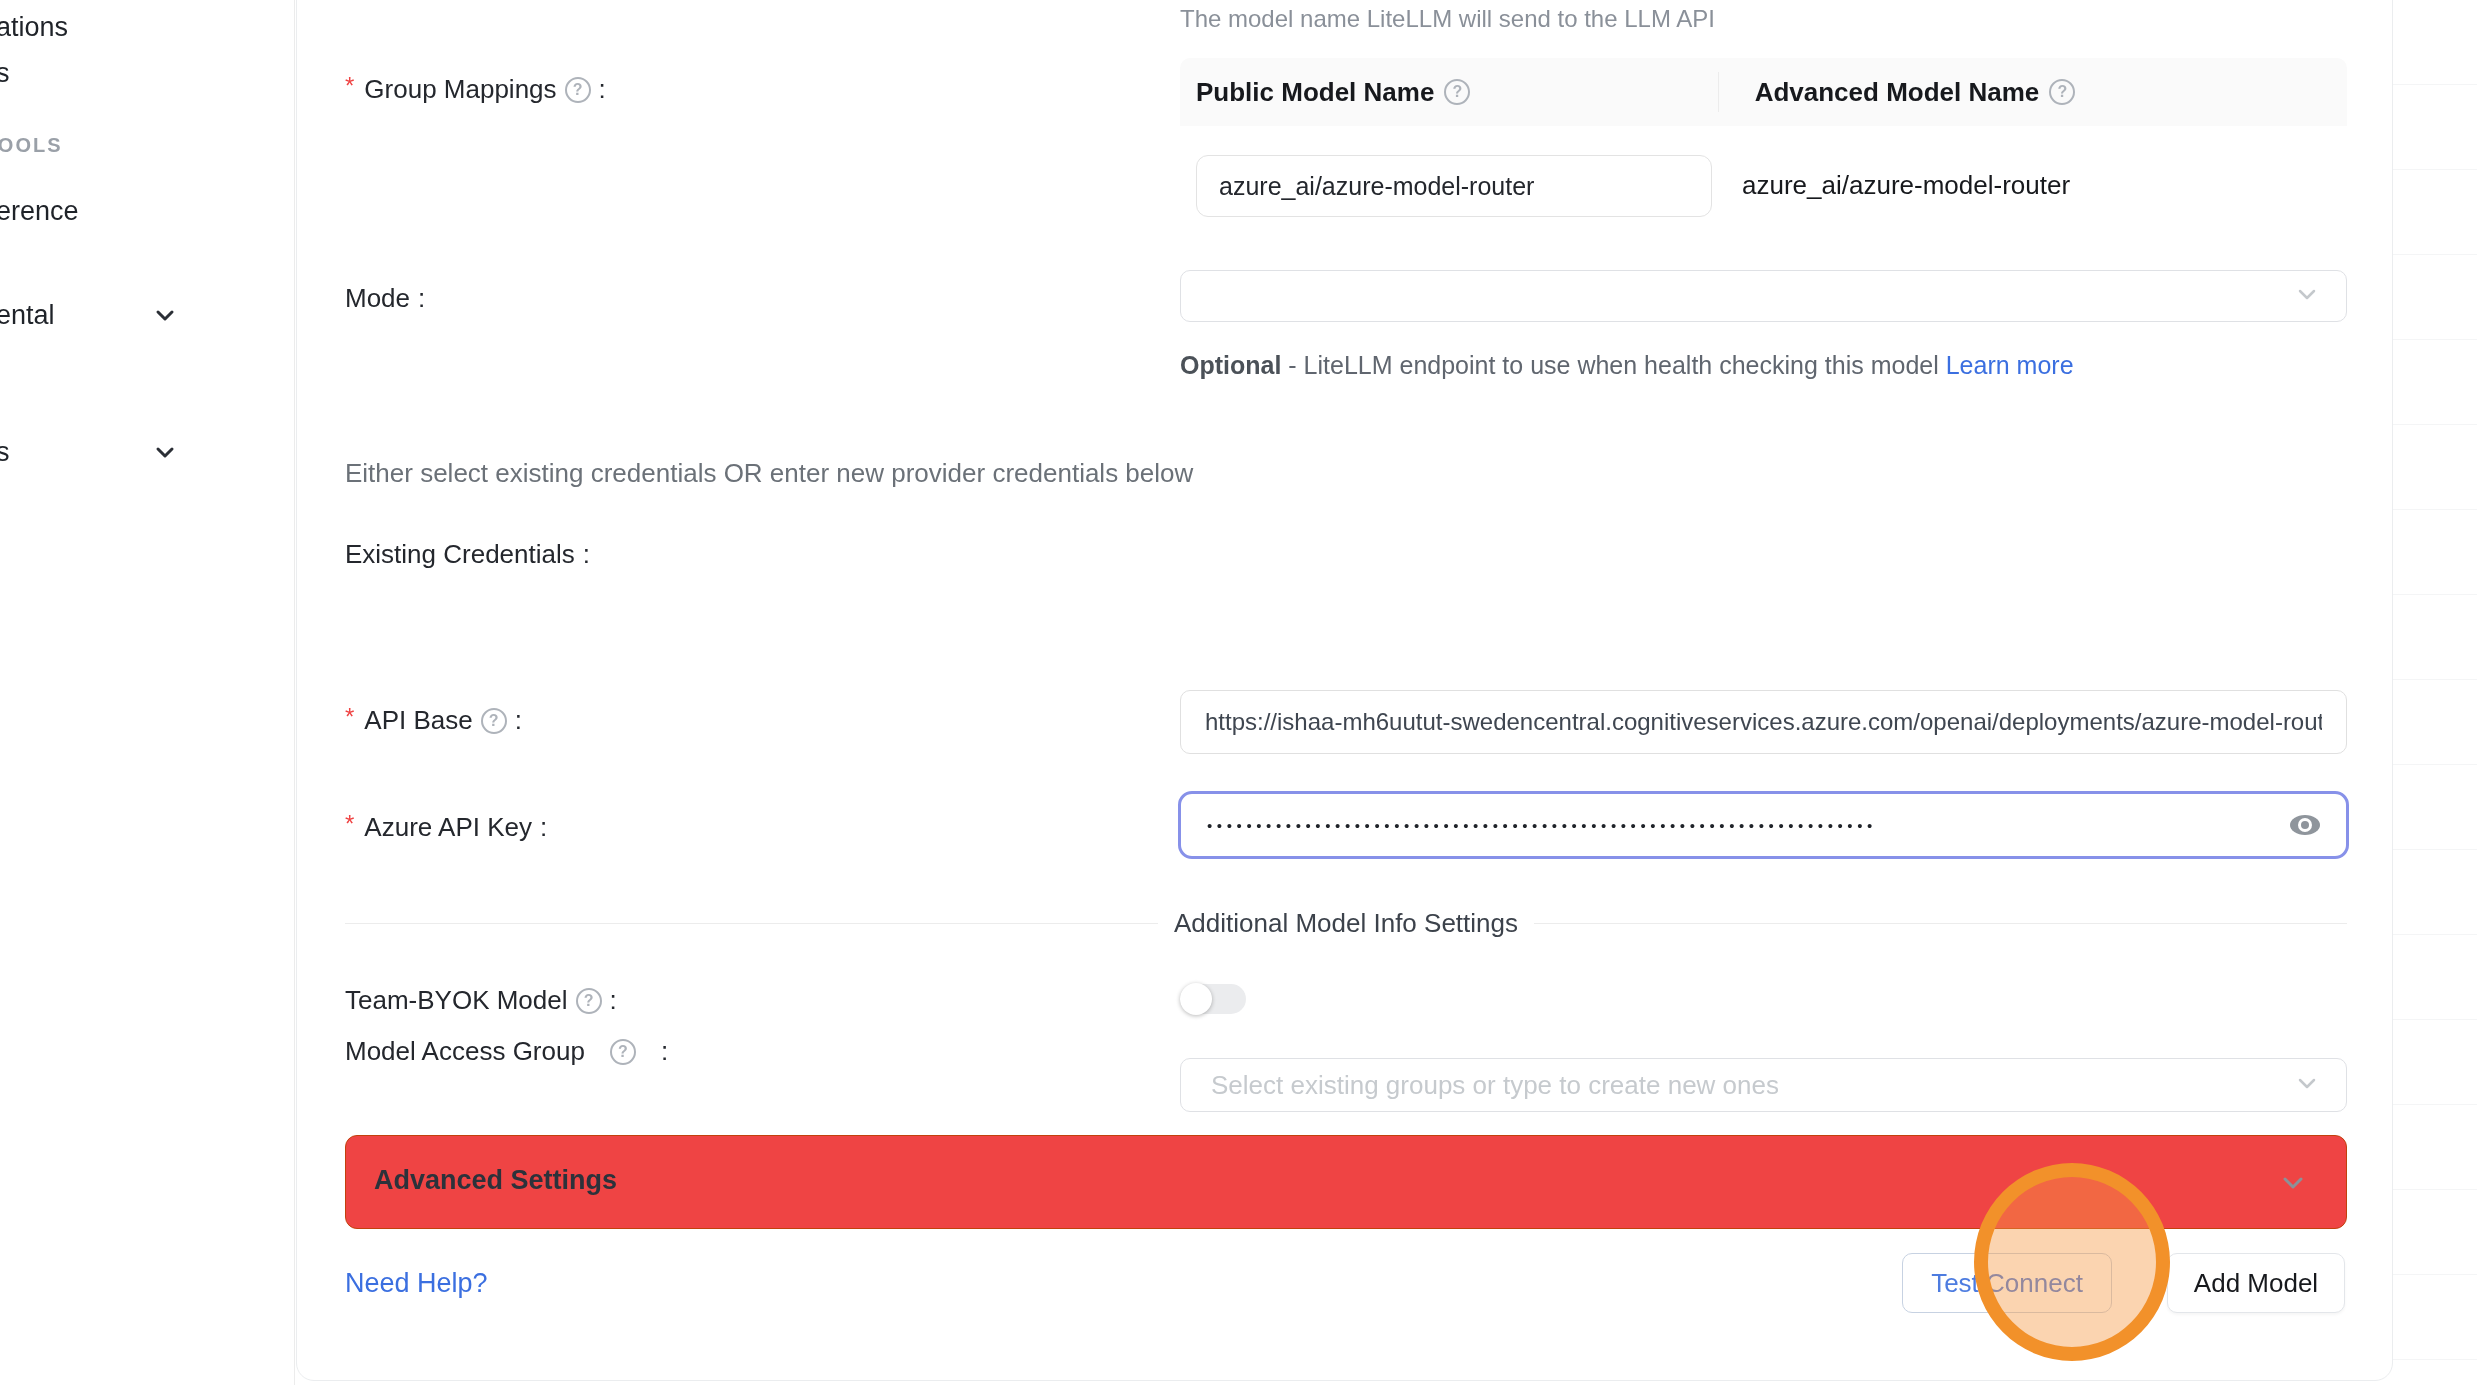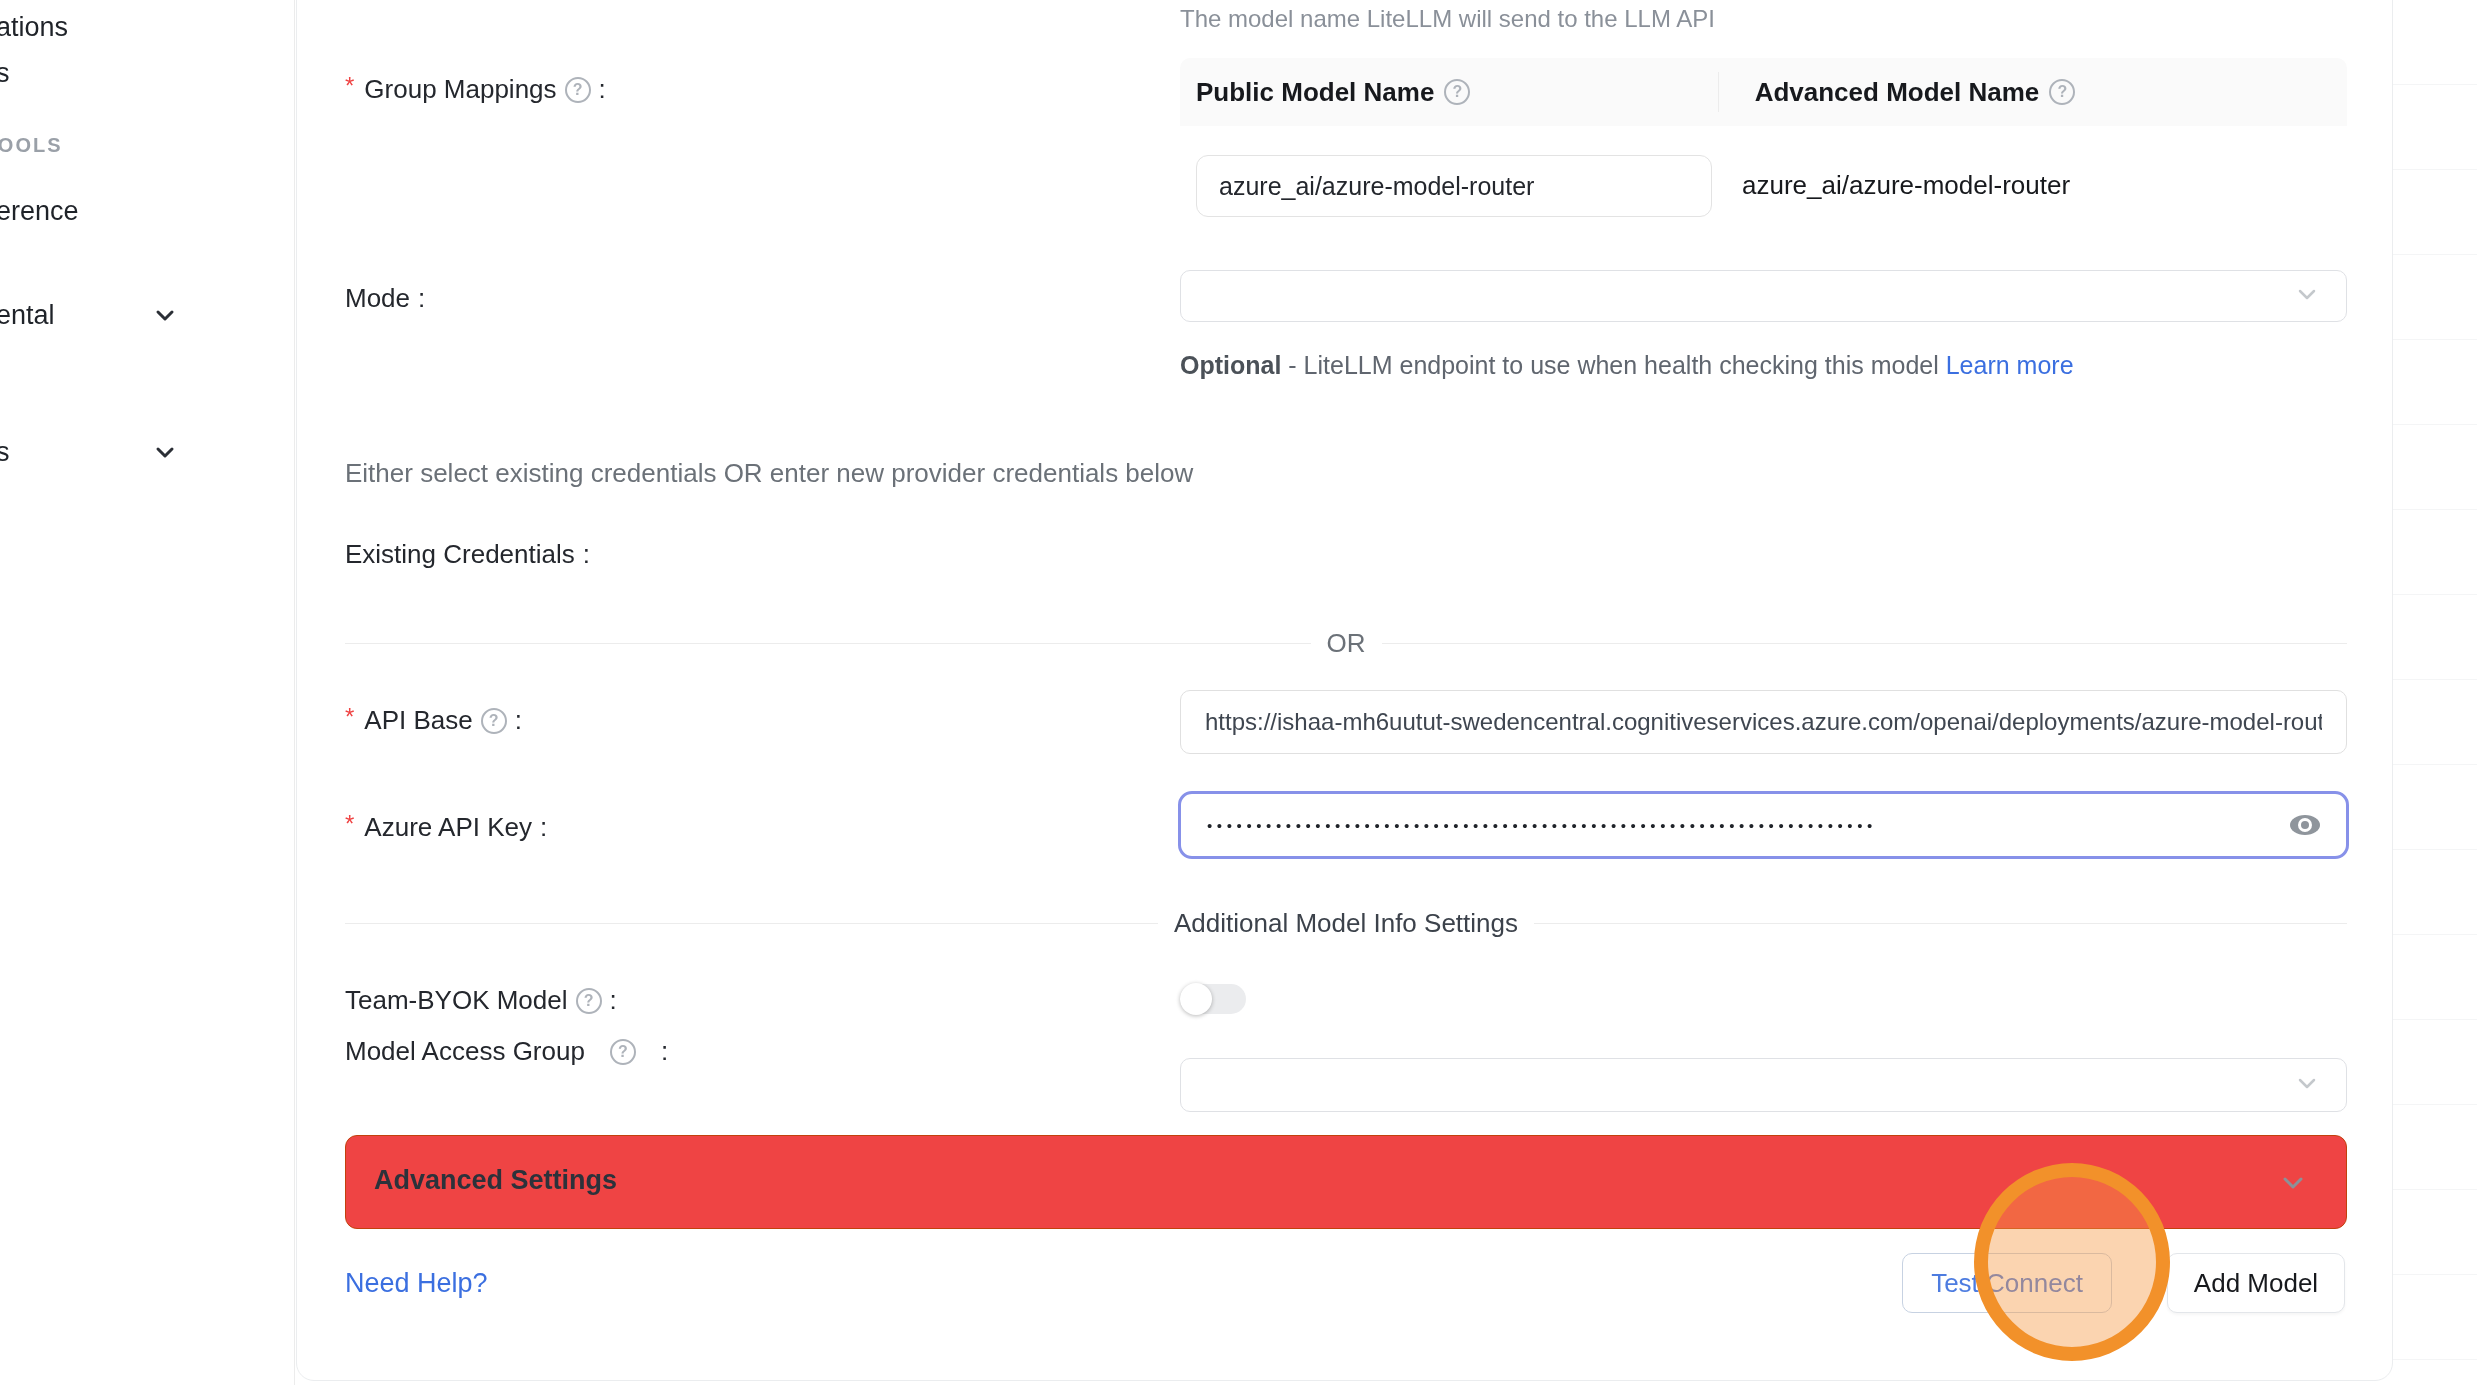--- a/index.html
+++ b/index.html
@@ -167,23 +167,20 @@
     <b>Optional</b><span> - LiteLLM endpoint to use when health checking this model </span><a class="link">Learn more</a>
   </div>
 
   <div class="note">Either select existing credentials OR enter new provider credentials below</div>
 
   <div class="flabel" style="top:539px;">
     <span>Existing Credentials</span>
     <span class="colon">:</span>
   </div>
 
-  <div class="divider or-div" style="top:628px;">
-    <span class="dtext">OR</span>
-  </div>
 
   <div class="flabel" style="top:705px;">
     <span class="req">*</span>
     <span>API Base</span>
     <span class="qicon">?</span>
     <span class="colon">:</span>
   </div>
   <input class="api-base-input" value="https://ishaa-mh6uutut-swedencentral.cognitiveservices.azure.com/openai/deployments/azure-model-route" style="">
 
   <div class="flabel" style="top:812px;">
@@ -214,20 +211,21 @@
   <div class="toggle">
     <span class="knob"></span>
   </div>
 
   <div class="flabel" style="top:1036px;gap:25px;">
     <span>Model Access Group</span>
     <span class="qicon">?</span>
     <span class="colon">:</span>
   </div>
   <div class="select" style="top:1058px; height:54px;">
+    <span class="sel-placeholder">Select existing groups or type to create new ones</span>
     <span class="sel-chevron">
       <svg width="22" height="22" viewBox="0 0 22 22">
           <polyline points="4,8 11,15 18,8" fill="none" stroke="#c4c8cc" stroke-width="2.5" stroke-linecap="round" stroke-linejoin="round"></polyline>
         </svg>
     </span>
   </div>
 
   <div class="adv">
     <div class="adv-label">Advanced Settings</div>
     <span class="adv-chevron">

